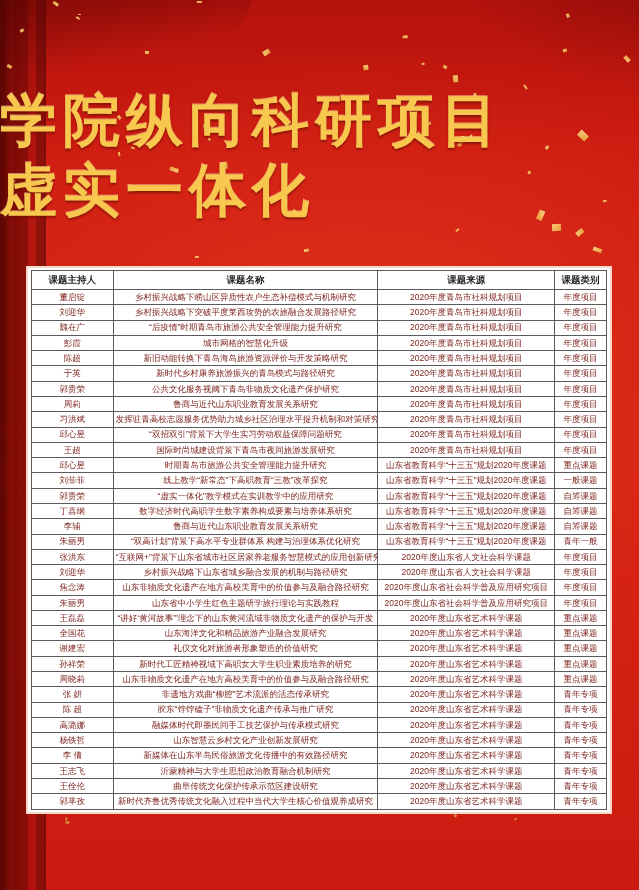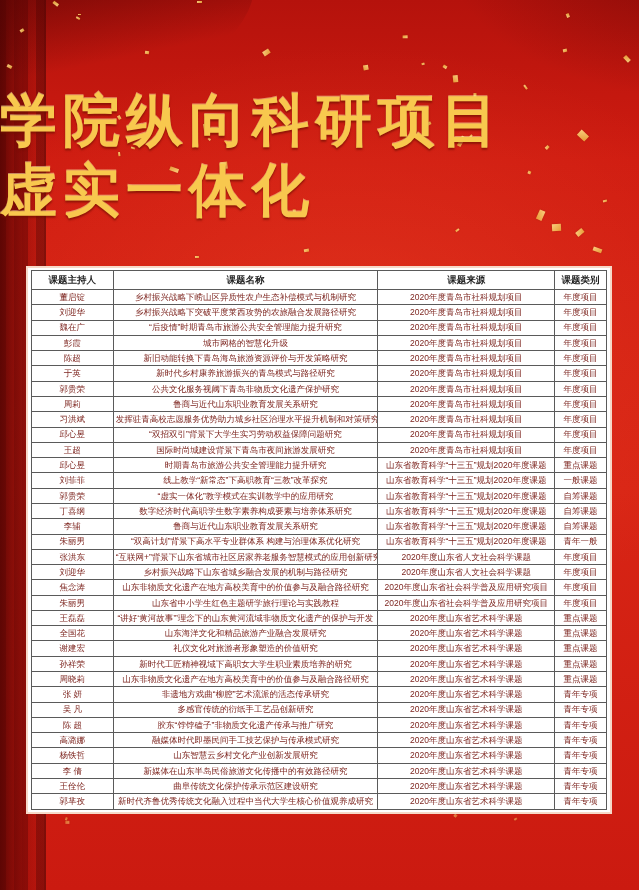--- a/index.html
+++ b/index.html
@@ -330,46 +330,46 @@
           <td>2020年度山东省艺术科学课题</td>
           <td>重点课题</td>
         </tr>
         <tr>
           <td>张 妍</td>
           <td>非遗地方戏曲“柳腔”艺术流派的活态传承研究</td>
           <td>2020年度山东省艺术科学课题</td>
           <td>青年专项</td>
         </tr>
         <tr>
-          <td>吴 凡</td>
-          <td>多感官传统的衍纸手工艺品创新研究</td>
-          <td>2020年度山东省艺术科学课题</td>
-          <td>青年专项</td>
-        </tr>
-        <tr>
           <td>陈 超</td>
           <td>胶东“饽饽磕子”非物质文化遗产传承与推广研究</td>
           <td>2020年度山东省艺术科学课题</td>
           <td>青年专项</td>
         </tr>
         <tr>
           <td>高潞娜</td>
           <td>融媒体时代即墨民间手工技艺保护与传承模式研究</td>
           <td>2020年度山东省艺术科学课题</td>
           <td>青年专项</td>
         </tr>
         <tr>
           <td>杨铁哲</td>
           <td>山东智慧云乡村文化产业创新发展研究</td>
           <td>2020年度山东省艺术科学课题</td>
           <td>青年专项</td>
         </tr>
         <tr>
           <td>李 倩</td>
           <td>新媒体在山东半岛民俗旅游文化传播中的有效路径研究</td>
+          <td>2020年度山东省艺术科学课题</td>
+          <td>青年专项</td>
+        </tr>
+        <tr>
+          <td>王志飞</td>
+          <td>沂蒙精神与大学生思想政治教育融合机制研究</td>
           <td>2020年度山东省艺术科学课题</td>
           <td>青年专项</td>
         </tr>
         <tr>
           <td>王佺伦</td>
           <td>曲阜传统文化保护传承示范区建设研究</td>
           <td>2020年度山东省艺术科学课题</td>
           <td>青年专项</td>
         </tr>
         <tr>

